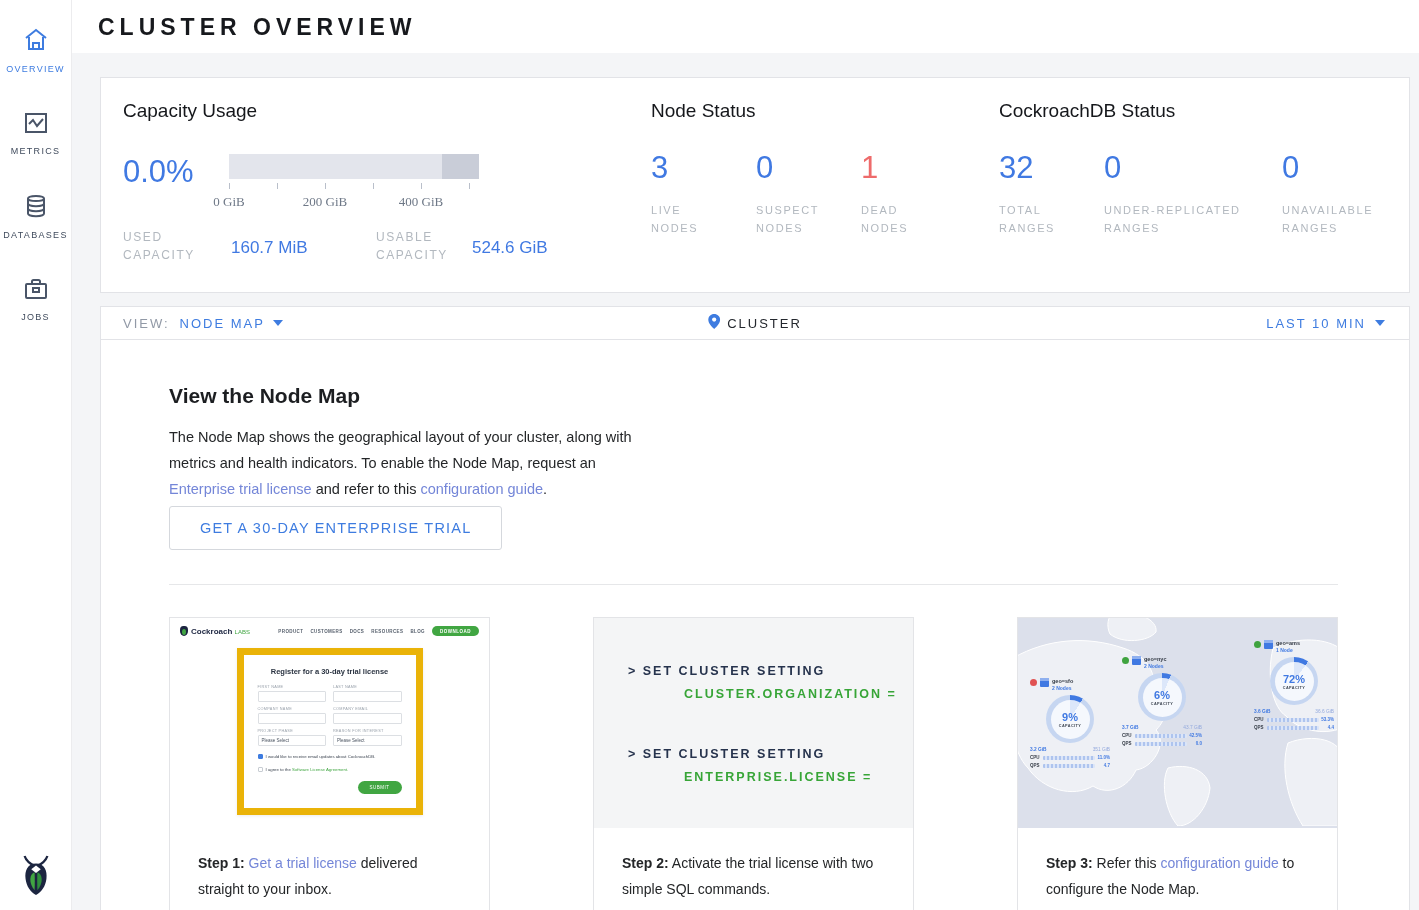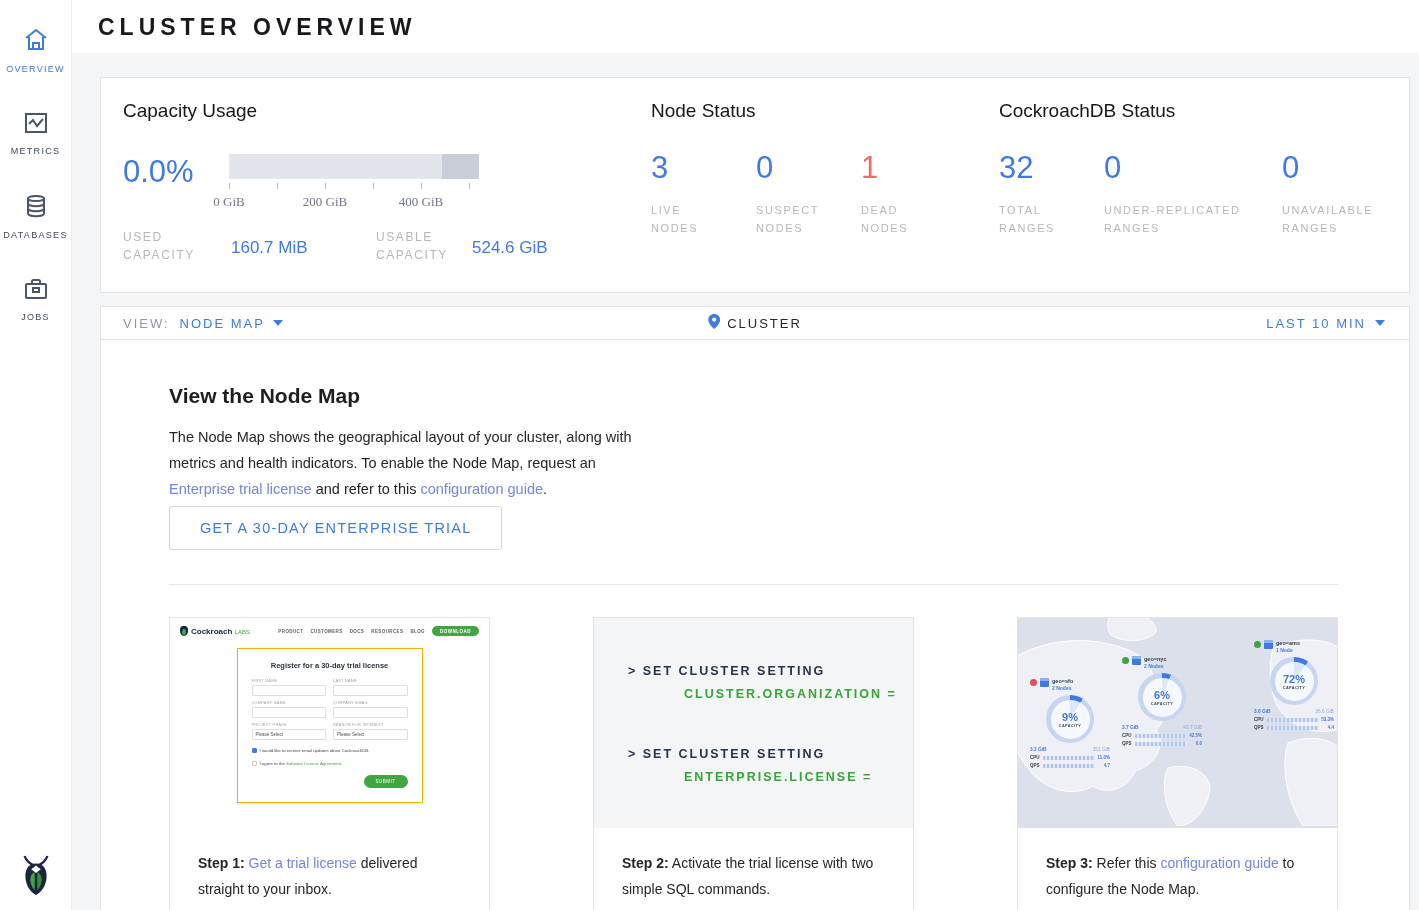--- a/index.html
+++ b/index.html
@@ -89,21 +89,21 @@
   
   .mini-site { background:#fff; height:100%; padding:8px 10px; }
   .mini-top { display:flex; align-items:center; justify-content:space-between; }
   .mini-brandwrap { display:flex; align-items:center; gap:3px; }
   .mini-bug { width:8px; height:10px; background:#1c2540; border-radius:50% 50% 60% 60%; position:relative; }
   .mini-bug:after { content:""; position:absolute; left:2px; top:3px; width:4px; height:6px; background:#41a642; border-radius:50%; }
   .mini-brand { font-size:8px; font-weight:bold; color:#1c2540; }
   .mini-brand span { color:#41a642; font-weight:normal; font-size:6px; }
   .mini-nav { display:flex; gap:7px; font-size:4.5px; letter-spacing:0.4px; color:#57606d; font-weight:bold; align-items:center; }
   .mini-dl { background:#41a642; color:#fff; border-radius:7px; padding:2.5px 8px; font-size:4.5px; letter-spacing:0.5px; }
-  .mini-form { width:186px; margin:12px auto 0; background:#fff; border:1px solid #eab308;
+  .mini-form { width:186px; margin:12px auto 0; background:#fff; border:7px solid #eab308;
                box-shadow:0 1px 3px rgba(0,0,0,0.08); padding:12px 14px 14px; }
   .mini-form-title { text-align:center; font-size:7.5px; font-weight:bold; color:#2b3442; }
   .mini-grid { display:grid; grid-template-columns:1fr 1fr; column-gap:7px; row-gap:5px; margin-top:9px; }
   .mini-field .flbl { font-size:3.8px; letter-spacing:0.3px; color:#9aa2ac; }
   .mini-input { margin-top:2px; height:11px; border:1px solid #dcdfe3; border-radius:1px;
                 font-size:4.5px; color:#4a5360; display:flex; align-items:center; padding-left:3px; }
   .mini-check { display:flex; align-items:flex-start; gap:3px; margin-top:8px; font-size:4.3px; color:#3c4450; }
   .mini-box { width:5px; height:5px; border:1px solid #c7ccd2; border-radius:1px; flex:none; }
   .mini-box.checked { background:#3e7ce0; border-color:#3e7ce0; }
   .mini-green { color:#41a642; }

